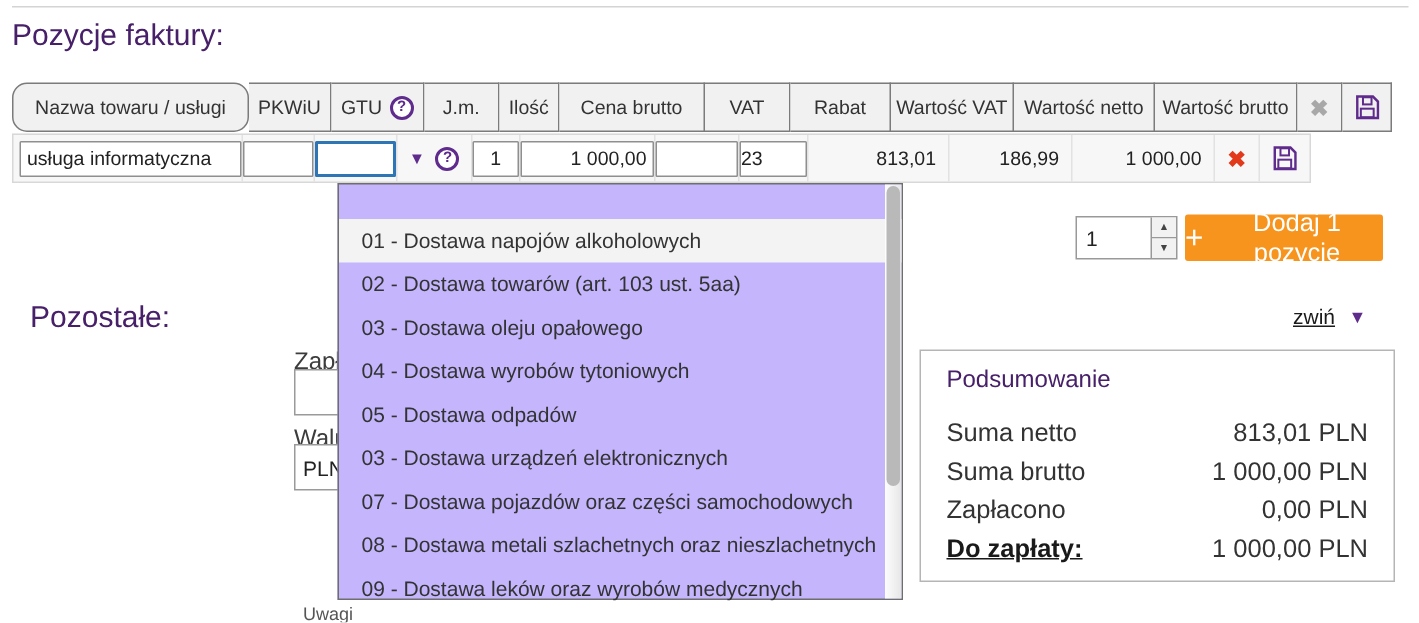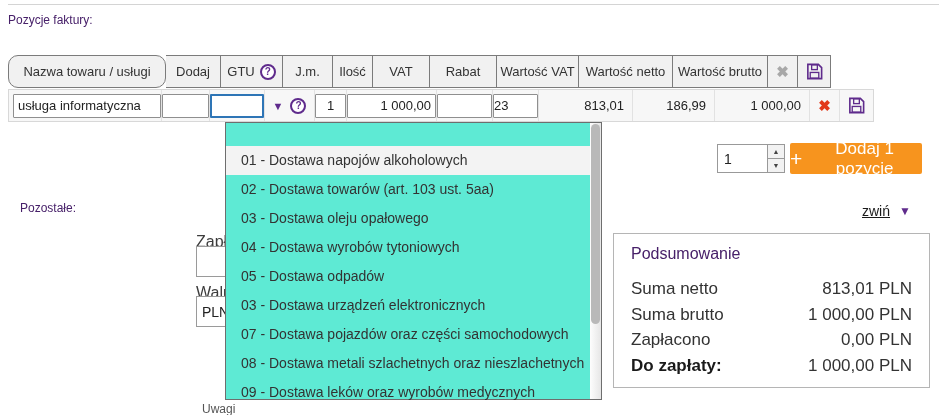--- a/index.html
+++ b/index.html
@@ -2,21 +2,21 @@
 <html><head>
 <meta charset="utf-8">
 <style>
   * { margin:0; padding:0; box-sizing:border-box; }
   html,body { background:#fff; }
   body { font-family:"Liberation Sans", sans-serif; }
   .stage { position:relative; width:946px; height:415px; background:#fff; overflow:hidden; }
 
   .top-divider { position:absolute; left:8px; top:4px; width:931px; height:1px; background:#d4d4d4; }
 
-  .sec-title { position:absolute; font-size:12px; color:#472069; }
+  .sec-title { position:absolute; font-size:20px; color:#472069; }
   #pozycje-title { left:8px; top:13px; }
   #pozostale-title { left:20px; top:201px; }
 
   
   .hdr-row { position:absolute; left:8px; top:55px; display:flex; height:33px; }
   .hdr-cell { background:#f1f1f1; border:1px solid #7b7b7b; border-left:none;
               display:flex; align-items:center; justify-content:center; gap:5px;
               font-size:13px; color:#333; }
   .hdr-cell.first { border-left:1px solid #7b7b7b;border-radius:10px; }
   .body-row { position:absolute; left:8px; top:89px; display:flex; height:33px;
@@ -43,21 +43,21 @@
   .help-circle { width:16px; height:16px; border:2px solid #5f2b8c; border-radius:50%;
                  color:#5f2b8c; font-size:10px; font-weight:bold; display:inline-flex;
                  align-items:center; justify-content:center; background:#fff; flex:0 0 auto; }
   .dd-arrow { color:#5f2b8c; font-size:11px; }
   .x-gray { color:#a8a8a8; font-size:15px; font-weight:bold; }
   .x-red  { color:#e2391b; font-size:15px; font-weight:bold; cursor:pointer; }
   .save-svg { display:block; }
 
   
   .gtu-dropdown { position:absolute; left:225px; top:122px; width:377px; height:278px;
-                  background:#5eead4; border:1px solid #6e6e6e; z-index:5; padding-top:23px; }
+                  background:#c4b5fd; border:1px solid #6e6e6e; z-index:5; padding-top:23px; }
   .gtu-item { height:29px; line-height:29px; padding-left:15px; font-size:14px; color:#333;
               white-space:nowrap; overflow:hidden; cursor:pointer; }
   .gtu-item.hl { background:#f3f3f3; }
   .dd-scroll-track { position:absolute; top:0; right:0; width:11px; height:276px;
                      background:linear-gradient(to right,#fdfdfd,#e6e6e6); }
   .dd-scroll-thumb { position:absolute; top:1px; right:1px; width:9px; height:200px;
                      background:#b9b9b9; border-radius:5px; }
 
   
   .small-label { position:absolute; font-size:16px; color:#3c3c3c; }
@@ -92,40 +92,41 @@
   .collapse .arr { font-size:12px; color:#5f2b8c; }
 
   
   .summary { position:absolute; left:613px; top:233px; width:317px; height:155px;
              background:#fff; border:1px solid #b5b5b5; }
   .summary-title { position:absolute; left:17px; top:11px; font-size:16px; color:#472069; }
   .sum-row { position:absolute; left:17px; right:17px; height:18px;
              display:flex; justify-content:space-between; align-items:center;
              font-size:17px; color:#333; }
   .sum-row.r0{top:46px}.sum-row.r1{top:72px}.sum-row.r2{top:97px}.sum-row.r3{top:123px}
-  .sum-row.r3 .sl { font-weight:bold; color:#1a1a1a; }
+  .sum-row.r3 .sl { font-weight:bold; color:#1a1a1a;text-decoration:underline; }
 </style>
 </head>
 <body>
 
 <div class="stage">
 
   <div class="top-divider"></div>
 
   <div class="sec-title" id="pozycje-title">Pozycje faktury:</div>
 
   <div class="hdr-row">
     <div class="hdr-cell first c0">Nazwa towaru / usługi</div>
-    <div class="hdr-cell c1">Dodaj</div>
+    <div class="hdr-cell c1">PKWiU</div>
     <div class="hdr-cell c2">
       <span>GTU</span>
       <span class="help-circle">?</span>
     </div>
     <div class="hdr-cell c3">J.m.</div>
     <div class="hdr-cell c4">Ilość</div>
+    <div class="hdr-cell c5">Cena brutto</div>
     <div class="hdr-cell c7">VAT</div>
     <div class="hdr-cell c6">Rabat</div>
     <div class="hdr-cell c9">Wartość VAT</div>
     <div class="hdr-cell c8">Wartość netto</div>
     <div class="hdr-cell c10">Wartość brutto</div>
     <div class="hdr-cell c11">
       <span class="x-gray">✖</span>
     </div>
     <div class="hdr-cell c12">
       <svg class="save-svg" width="19" height="19" viewBox="0 0 20 20">

